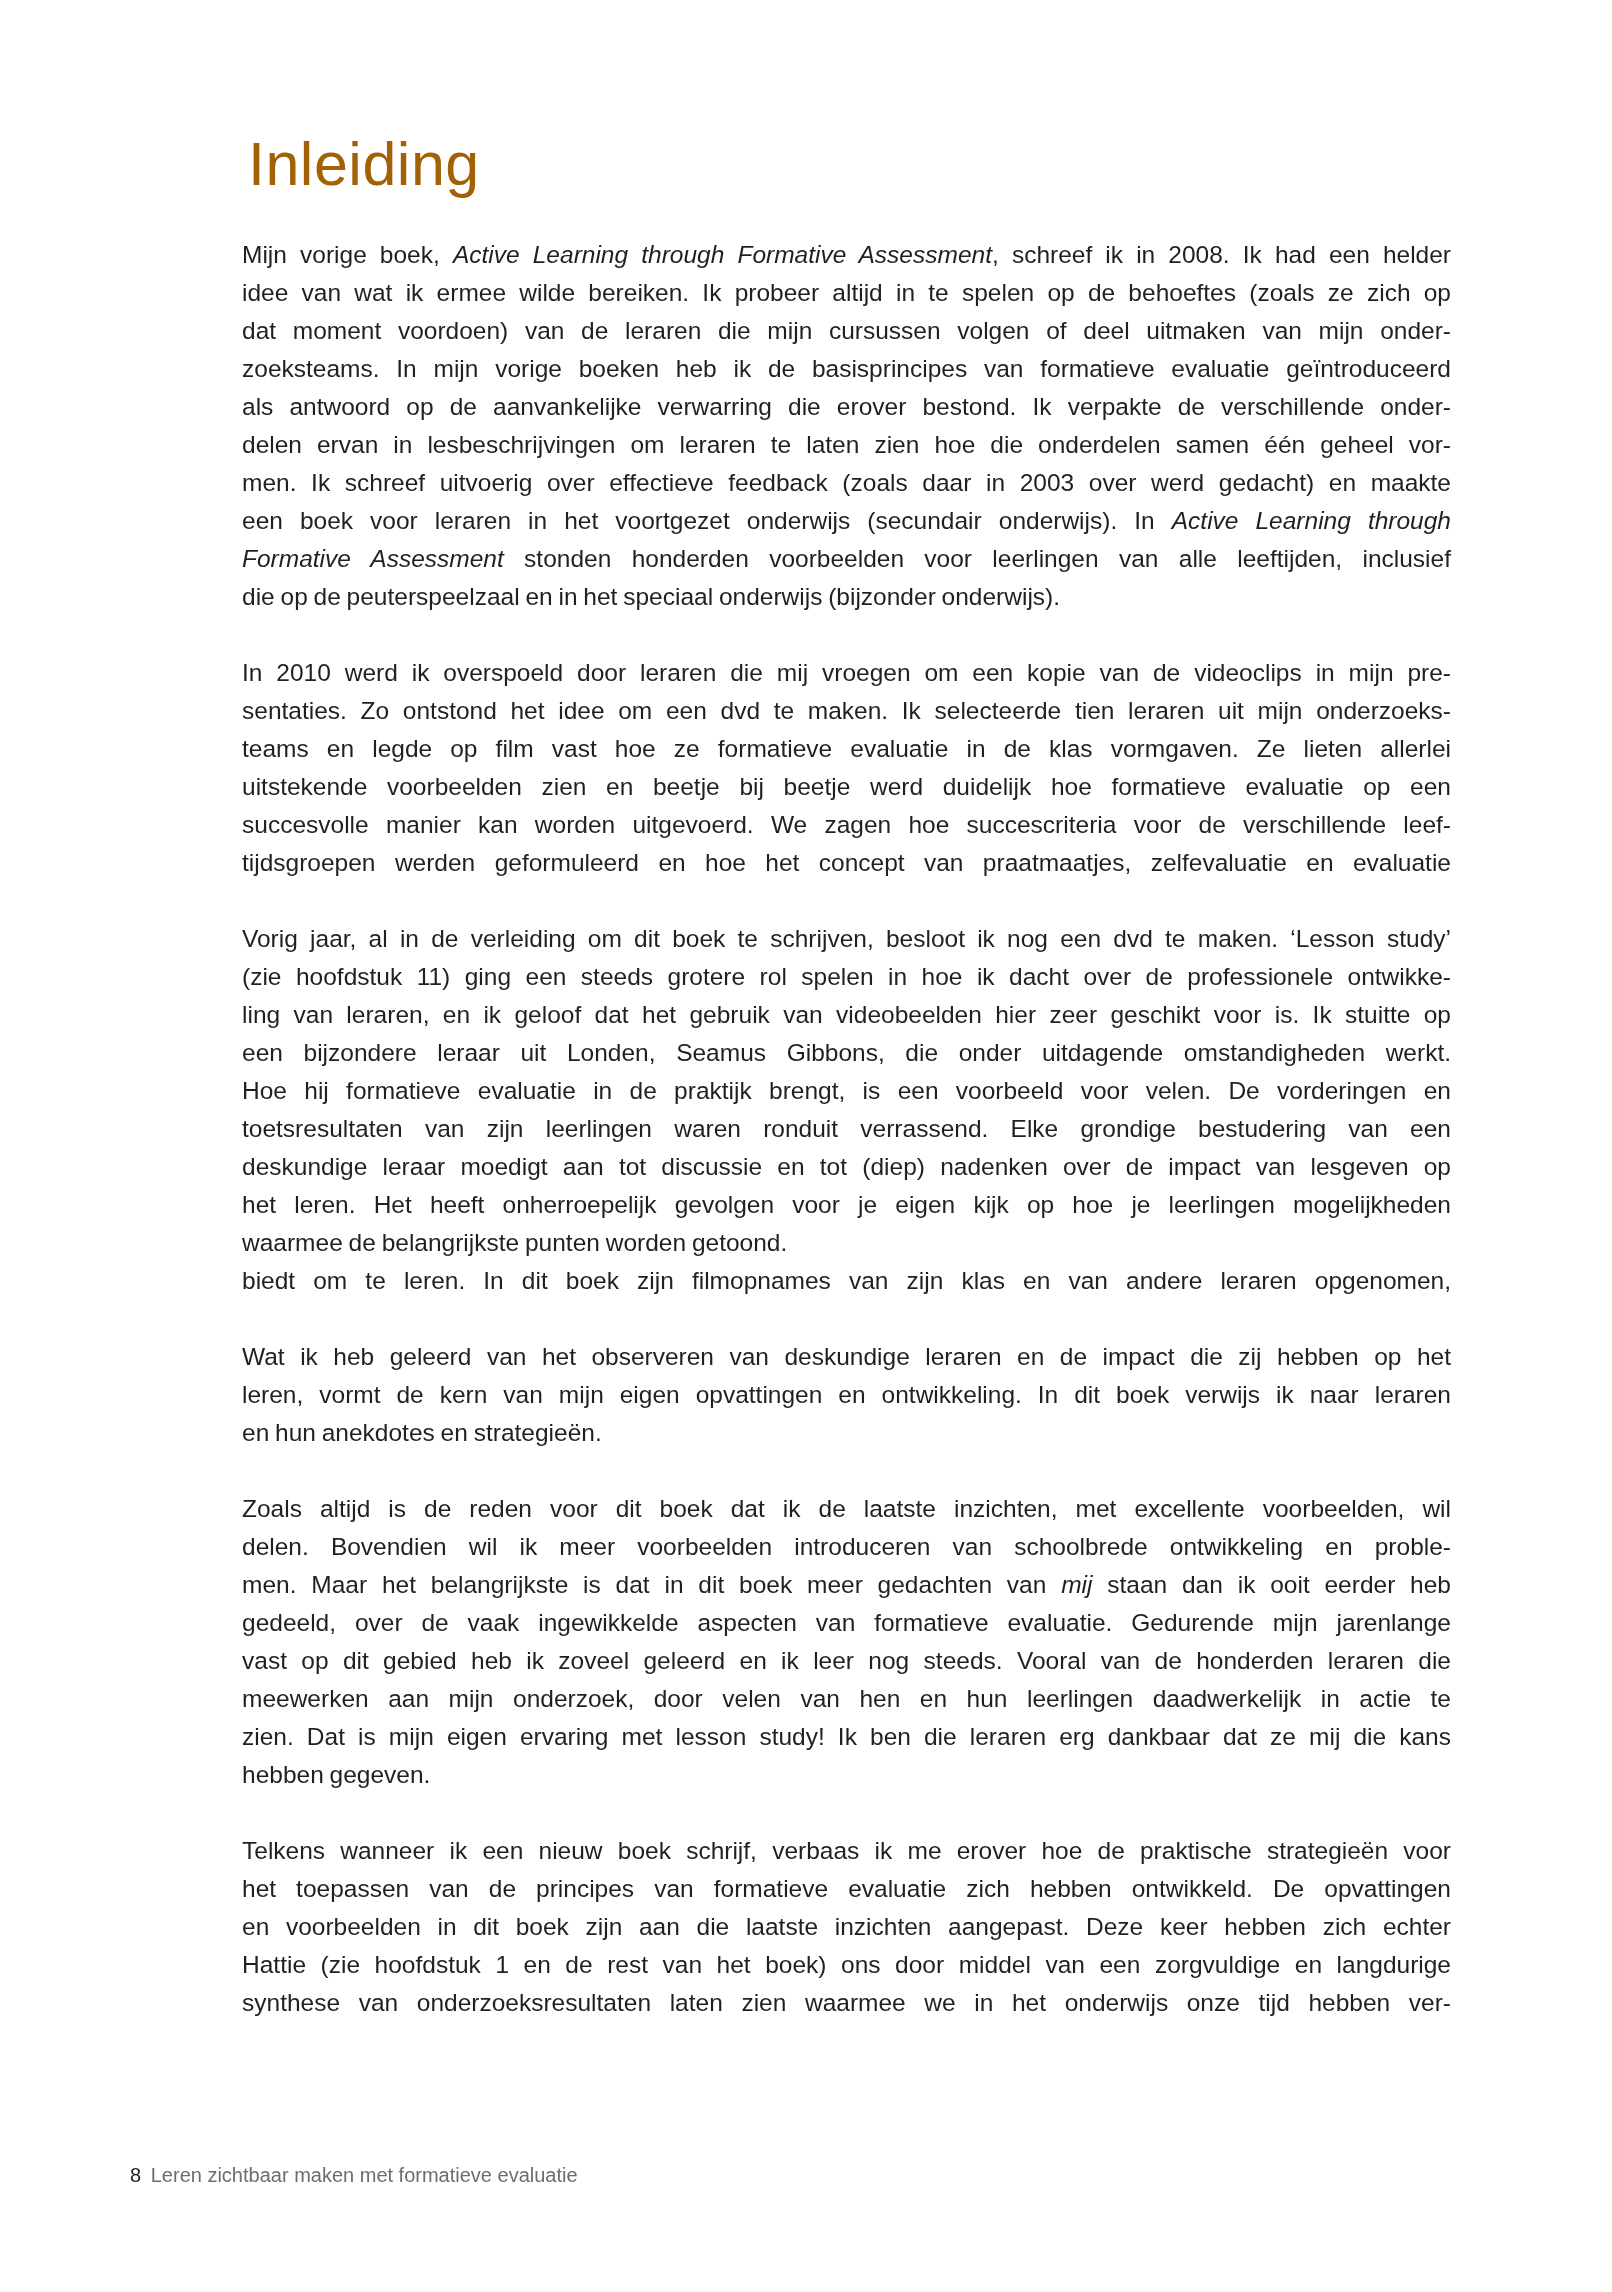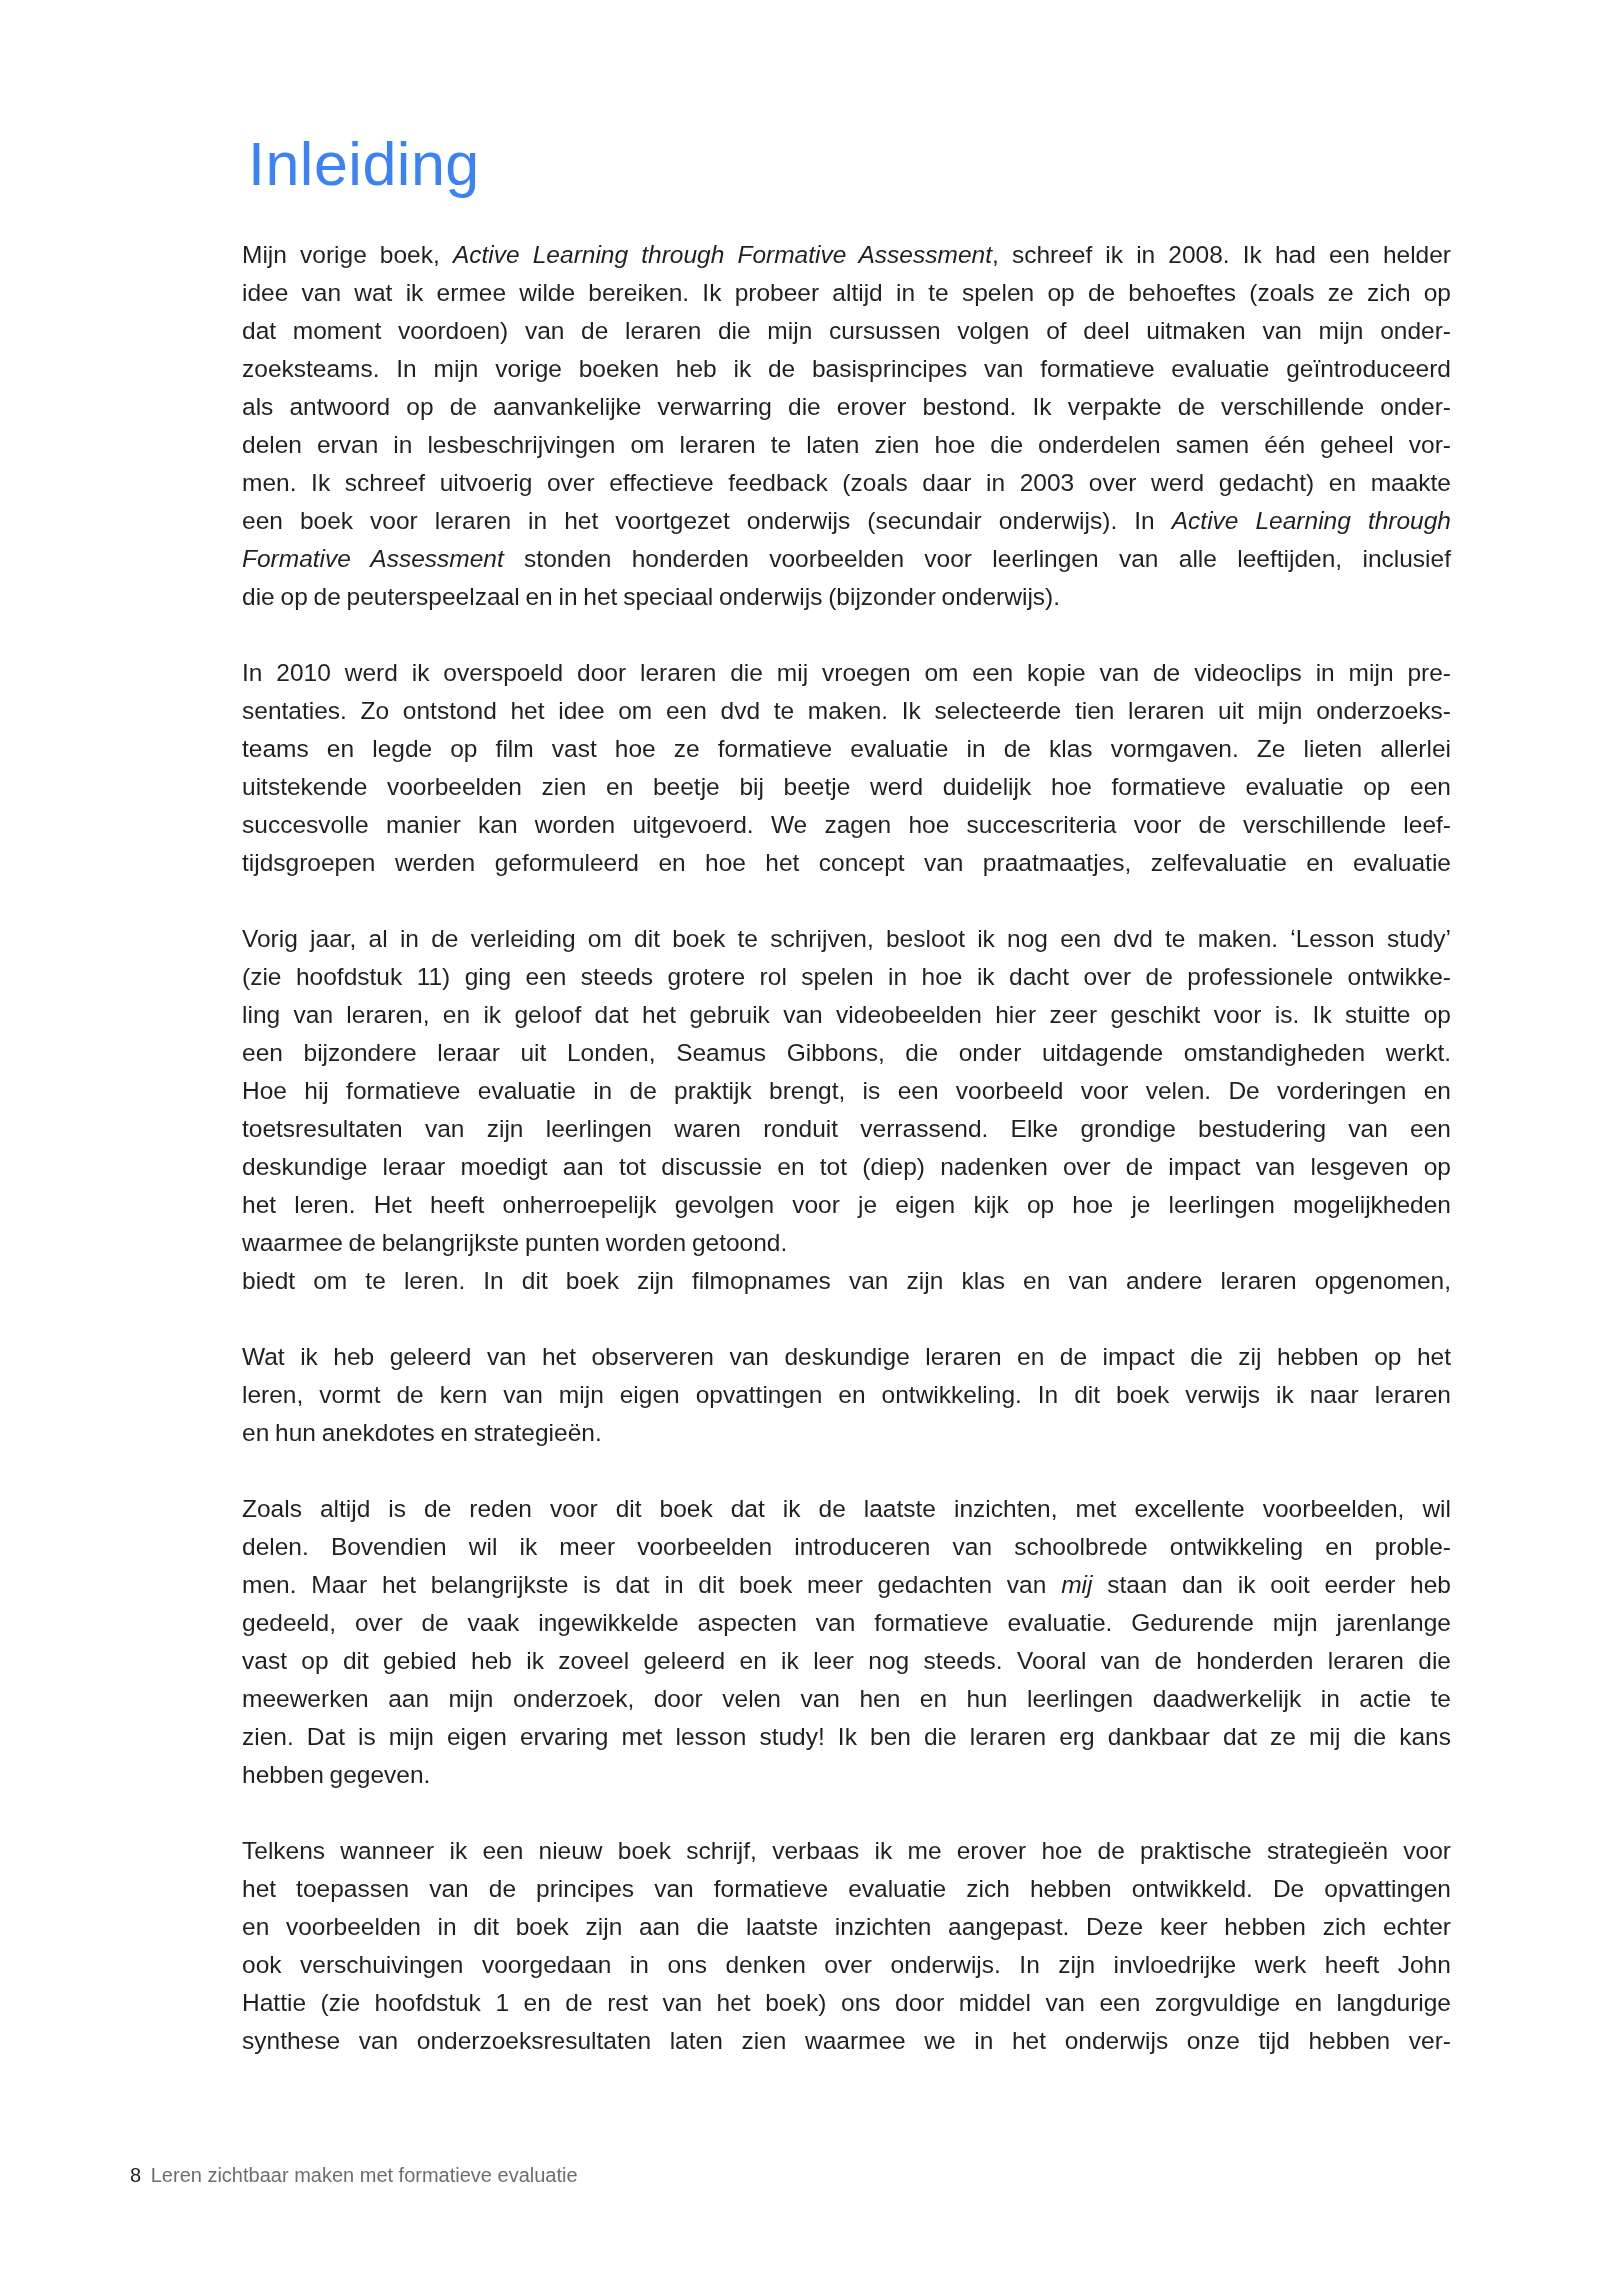--- a/index.html
+++ b/index.html
@@ -14,21 +14,21 @@
       overflow: hidden;
       font-family: "Liberation Sans", "DejaVu Sans", sans-serif;
       color: #231f20;
     }
     .page-title {
       position: absolute;
       left: 248px;
       top: 134px;
       font-size: 61px;
       font-weight: 400;
-      color: #3b82f6;
+      color: #a16207;
       letter-spacing: 0.5px;
       line-height: 1;
       margin: 0;
     }
     .body-text {
       position: absolute;
       left: 242px;
       top: 236px;
       width: 1209px;
     }
@@ -114,21 +114,20 @@
       <span class="line"><span>gedeeld, over de vaak ingewikkelde aspecten van formatieve evaluatie. Gedurende mijn jarenlange</span></span>
       <span class="line"><span>vast op dit gebied heb ik zoveel geleerd en ik leer nog steeds. Vooral van de honderden leraren die</span></span>
       <span class="line"><span>meewerken aan mijn onderzoek, door velen van hen en hun leerlingen daadwerkelijk in actie te</span></span>
       <span class="line"><span>zien. Dat is mijn eigen ervaring met lesson study! Ik ben die leraren erg dankbaar dat ze mij die kans</span></span>
       <span class="line last"><span>hebben gegeven.</span></span>
     </div>
     <div class="paragraph">
       <span class="line"><span>Telkens wanneer ik een nieuw boek schrijf, verbaas ik me erover hoe de praktische strategieën voor</span></span>
       <span class="line"><span>het toepassen van de principes van formatieve evaluatie zich hebben ontwikkeld. De opvattingen</span></span>
       <span class="line"><span>en voorbeelden in dit boek zijn aan die laatste inzichten aangepast. Deze keer hebben zich echter</span></span>
-      <span class="line"><span>ook verschuivingen voorgedaan in ons denken over onderwijs. In zijn invloedrijke werk heeft John</span></span>
       <span class="line"><span>Hattie (zie hoofdstuk 1 en de rest van het boek) ons door middel van een zorgvuldige en langdurige</span></span>
       <span class="line"><span>synthese van onderzoeksresultaten laten zien waarmee we in het onderwijs onze tijd hebben ver-</span></span>
     </div>
   </div>
 
 <div class="footer">
   <span class="page-number">8</span><span class="running-title">Leren zichtbaar maken met formatieve evaluatie</span>
 </div>
 
 

